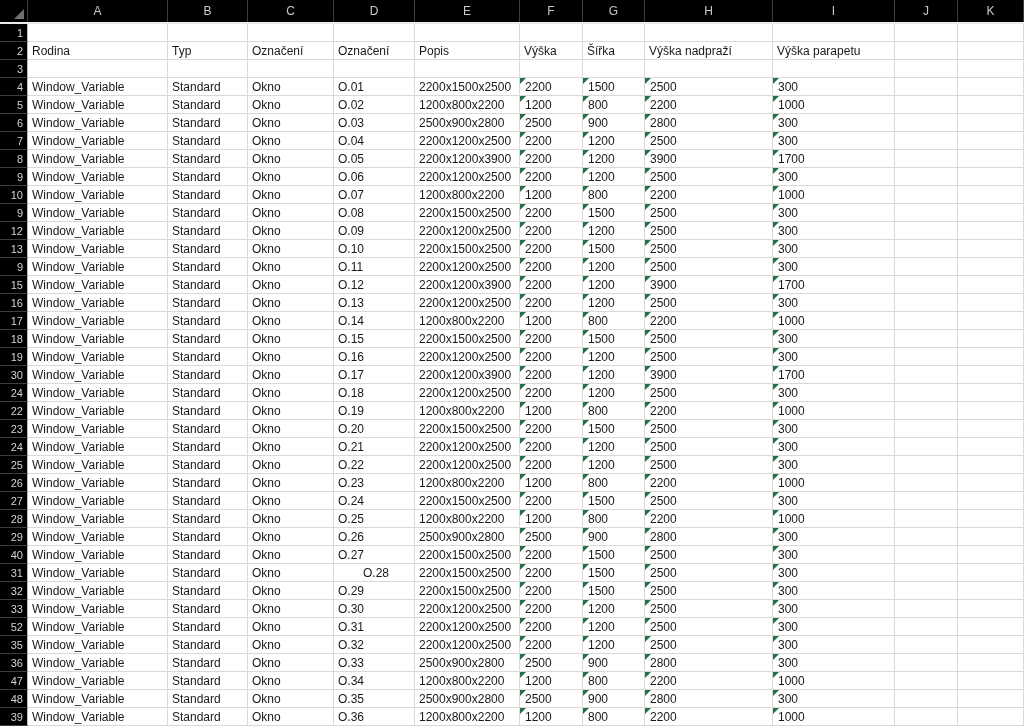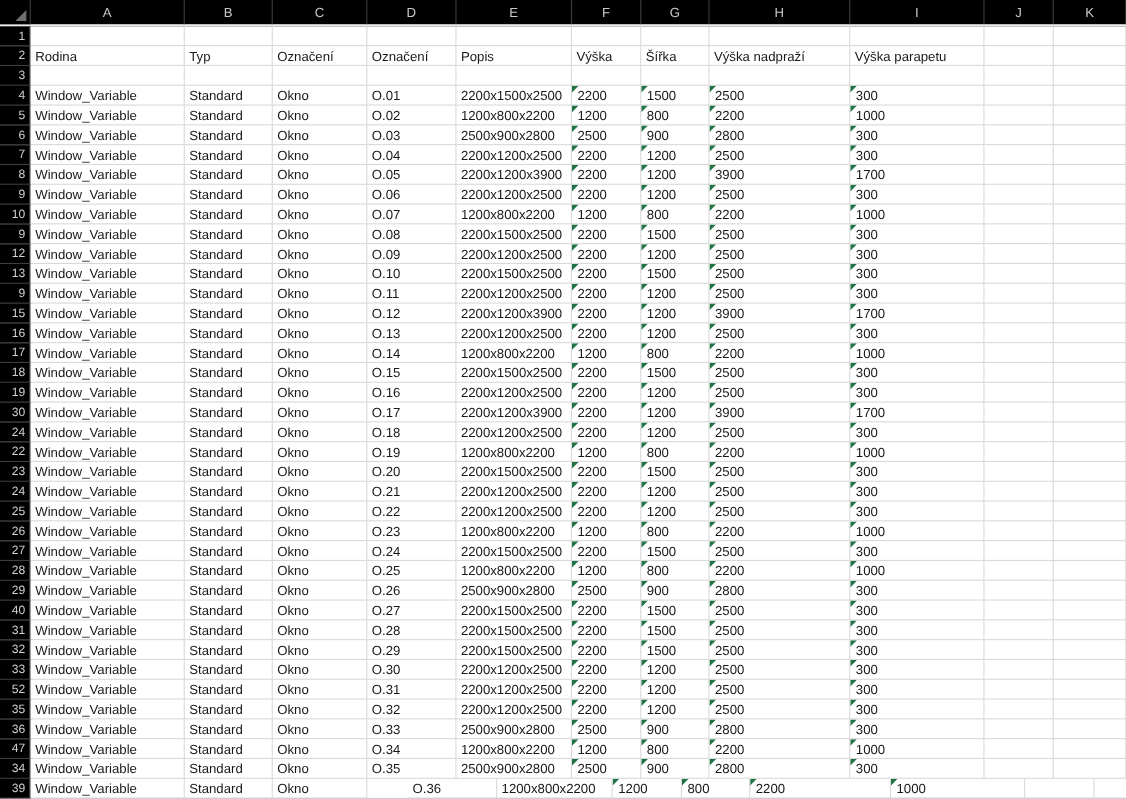--- a/index.html
+++ b/index.html
@@ -496,21 +496,21 @@
         <div class="cell numtext" style="width: 128px;">2500<div class="tri"></div></div>
         <div class="cell numtext" style="width: 122px;">300<div class="tri"></div></div>
         <div class="cell" style="width: 63px;"></div>
         <div class="cell" style="width: 66px;"></div>
       </div>
       <div class="grid-row">
         <div class="row-num">31</div>
         <div class="cell" style="width: 140px;">Window_Variable</div>
         <div class="cell" style="width: 80px;">Standard</div>
         <div class="cell" style="width: 86px;">Okno</div>
-        <div class="cell" style="width: 81px;">O.28</div>
+        <div class="cell" style="width: 81px; text-align: center;">O.28</div>
         <div class="cell" style="width: 105px;">2200x1500x2500</div>
         <div class="cell numtext" style="width: 63px;">2200<div class="tri"></div></div>
         <div class="cell numtext" style="width: 62px;">1500<div class="tri"></div></div>
         <div class="cell numtext" style="width: 128px;">2500<div class="tri"></div></div>
         <div class="cell numtext" style="width: 122px;">300<div class="tri"></div></div>
         <div class="cell" style="width: 63px;"></div>
         <div class="cell" style="width: 66px;"></div>
       </div>
       <div class="grid-row">
         <div class="row-num">32</div>
@@ -590,39 +590,39 @@
         <div class="cell" style="width: 81px;">O.34</div>
         <div class="cell" style="width: 105px;">1200x800x2200</div>
         <div class="cell numtext" style="width: 63px;">1200<div class="tri"></div></div>
         <div class="cell numtext" style="width: 62px;">800<div class="tri"></div></div>
         <div class="cell numtext" style="width: 128px;">2200<div class="tri"></div></div>
         <div class="cell numtext" style="width: 122px;">1000<div class="tri"></div></div>
         <div class="cell" style="width: 63px;"></div>
         <div class="cell" style="width: 66px;"></div>
       </div>
       <div class="grid-row">
-        <div class="row-num">34</div>
+        <div class="row-num">48</div>
         <div class="cell" style="width: 140px;">Window_Variable</div>
         <div class="cell" style="width: 80px;">Standard</div>
         <div class="cell" style="width: 86px;">Okno</div>
         <div class="cell" style="width: 81px;">O.35</div>
         <div class="cell" style="width: 105px;">2500x900x2800</div>
         <div class="cell numtext" style="width: 63px;">2500<div class="tri"></div></div>
         <div class="cell numtext" style="width: 62px;">900<div class="tri"></div></div>
         <div class="cell numtext" style="width: 128px;">2800<div class="tri"></div></div>
         <div class="cell numtext" style="width: 122px;">300<div class="tri"></div></div>
         <div class="cell" style="width: 63px;"></div>
         <div class="cell" style="width: 66px;"></div>
       </div>
       <div class="grid-row">
         <div class="row-num">39</div>
         <div class="cell" style="width: 140px;">Window_Variable</div>
         <div class="cell" style="width: 80px;">Standard</div>
         <div class="cell" style="width: 86px;">Okno</div>
-        <div class="cell" style="width: 81px; margin-left: 37px;">O.36</div>
+        <div class="cell" style="width: 81px;">O.36</div>
         <div class="cell" style="width: 105px;">1200x800x2200</div>
         <div class="cell numtext" style="width: 63px;">1200<div class="tri"></div></div>
         <div class="cell numtext" style="width: 62px;">800<div class="tri"></div></div>
         <div class="cell numtext" style="width: 128px;">2200<div class="tri"></div></div>
         <div class="cell numtext" style="width: 122px;">1000<div class="tri"></div></div>
         <div class="cell" style="width: 63px;"></div>
         <div class="cell" style="width: 66px;"></div>
       </div>
     </div>
 </div>

